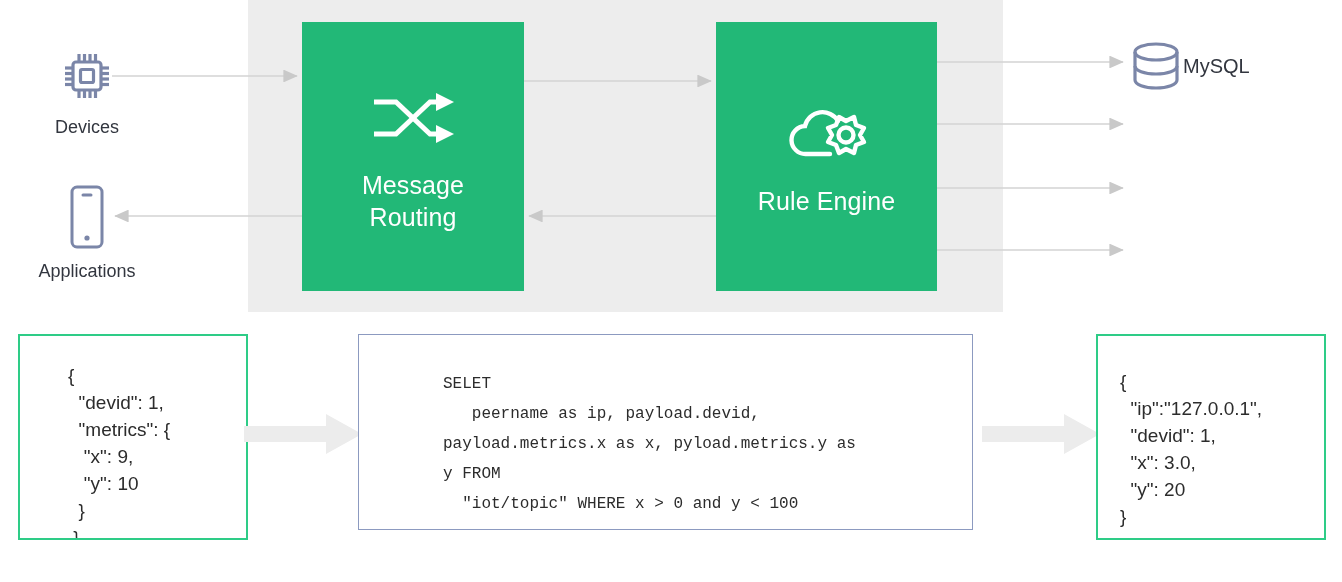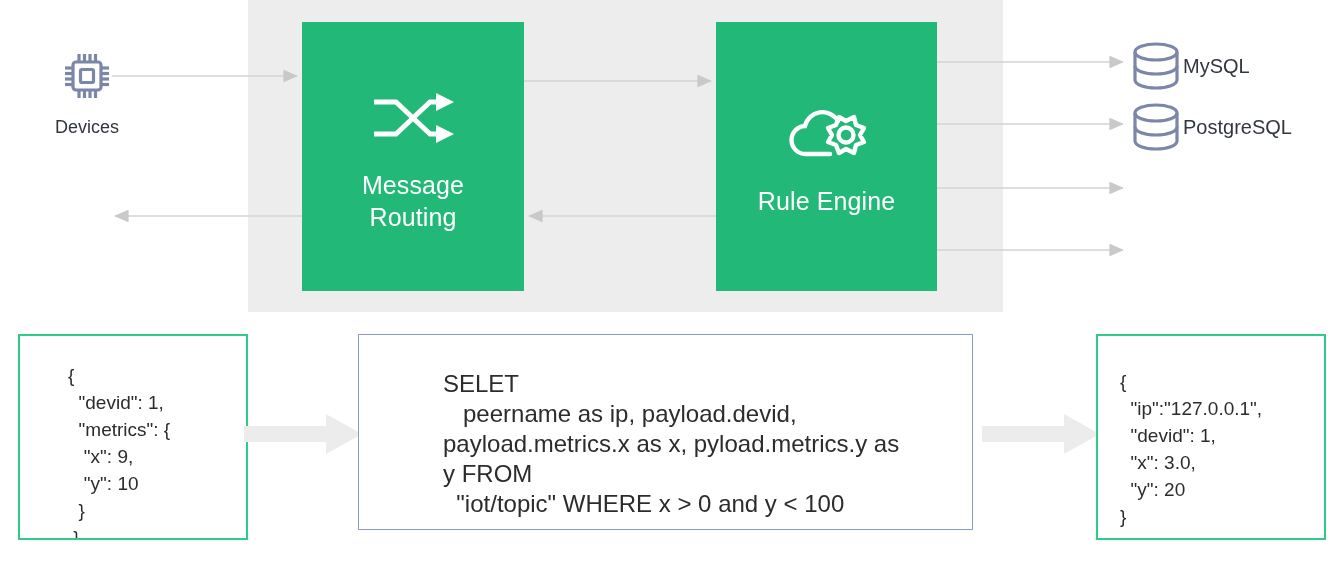--- a/index.html
+++ b/index.html
@@ -117,21 +117,21 @@
     font-family: "Liberation Sans", "DejaVu Sans", sans-serif;
     color: #2c2c2c;
     white-space: pre-wrap;
   }
   #panel-input  { left: 18px;  top: 334px; width: 230px; height: 206px; }
   #panel-sql    { left: 358px; top: 334px; width: 615px; height: 196px; }
   #panel-output { left: 1096px;top: 334px; width: 230px; height: 206px; }
 
   #panel-input pre  { padding: 26px 0 0 48px; font-size: 19px; line-height: 27px; }
   #panel-output pre { padding: 32px 0 0 22px; font-size: 19px; line-height: 27px; }
-  #panel-sql pre    { padding: 34px 38px 0 84px; font-size: 24px; line-height: 30px; }
+  #panel-sql pre    { padding: 34px 38px 0 84px; font-size: 16px; line-height: 30px; font-family: Liberation Mono, monospace; }
 
   
   .block-arrow {
     position: absolute;
     height: 40px;
   }
   #block-arrow-1 { left: 244px;  top: 414px; width: 118px; }
   #block-arrow-2 { left: 982px;  top: 414px; width: 118px; }
 </style>
 </head>
@@ -188,20 +188,28 @@
 
         <line x1="46" y1="23" x2="53" y2="23"></line>
         <line x1="46" y1="28.5" x2="53" y2="28.5"></line>
         <line x1="46" y1="34" x2="53" y2="34"></line>
         <line x1="46" y1="39.5" x2="53" y2="39.5"></line>
       </g>
     </svg>
     <span class="ep-label">Devices</span>
   </div>
 
+  <div class="endpoint" id="ep-applications">
+    <svg class="ep-icon" width="46" height="68" viewBox="0 0 46 68" xmlns="http://www.w3.org/2000/svg">
+      <rect x="8" y="4" width="30" height="60" rx="5" fill="none" stroke="#7b86a8" stroke-width="3"></rect>
+      <line x1="19" y1="12" x2="27" y2="12" stroke="#7b86a8" stroke-width="3" stroke-linecap="round"></line>
+      <circle cx="23" cy="55" r="2.6" fill="#7b86a8"></circle>
+    </svg>
+    <span class="ep-label">Applications</span>
+  </div>
 
   <div class="green-box" id="box-routing">
     <svg class="gb-icon" viewBox="0 0 86 64" xmlns="http://www.w3.org/2000/svg">
       <g fill="none" stroke="#ffffff" stroke-width="5" stroke-linejoin="miter">
         <path d="M4,16 H26 L60,48 H70"></path>
         <path d="M4,48 H26 L60,16 H70"></path>
       </g>
       <path d="M66,7 L84,16 L66,25 Z" fill="#ffffff"></path>
       <path d="M66,39 L84,48 L66,57 Z" fill="#ffffff"></path>
     </svg>
@@ -223,30 +231,20 @@
     <svg width="54" height="52" viewBox="0 0 54 52" xmlns="http://www.w3.org/2000/svg">
       <g fill="none" stroke="#7b86a8" stroke-width="3.2">
         <ellipse cx="27" cy="12" rx="21" ry="8"></ellipse>
         <path d="M6,12 V40 A21,8 0 0 0 48,40 V12"></path>
         <path d="M6,26 A21,8 0 0 0 48,26"></path>
       </g>
     </svg>
     <span class="sink-label">MySQL</span>
   </div>
 
-  <div class="sink" id="sink-postgresql">
-    <svg width="54" height="52" viewBox="0 0 54 52" xmlns="http://www.w3.org/2000/svg">
-      <g fill="none" stroke="#7b86a8" stroke-width="3.2">
-        <ellipse cx="27" cy="12" rx="21" ry="8"></ellipse>
-        <path d="M6,12 V40 A21,8 0 0 0 48,40 V12"></path>
-        <path d="M6,26 A21,8 0 0 0 48,26"></path>
-      </g>
-    </svg>
-    <span class="sink-label">PostgreSQL</span>
-  </div>
 
 
 
   <div class="panel green-border" id="panel-input">
     <pre>{
   "devid": 1,
   "metrics": {
    "x": 9,
    "y": 10
   }

